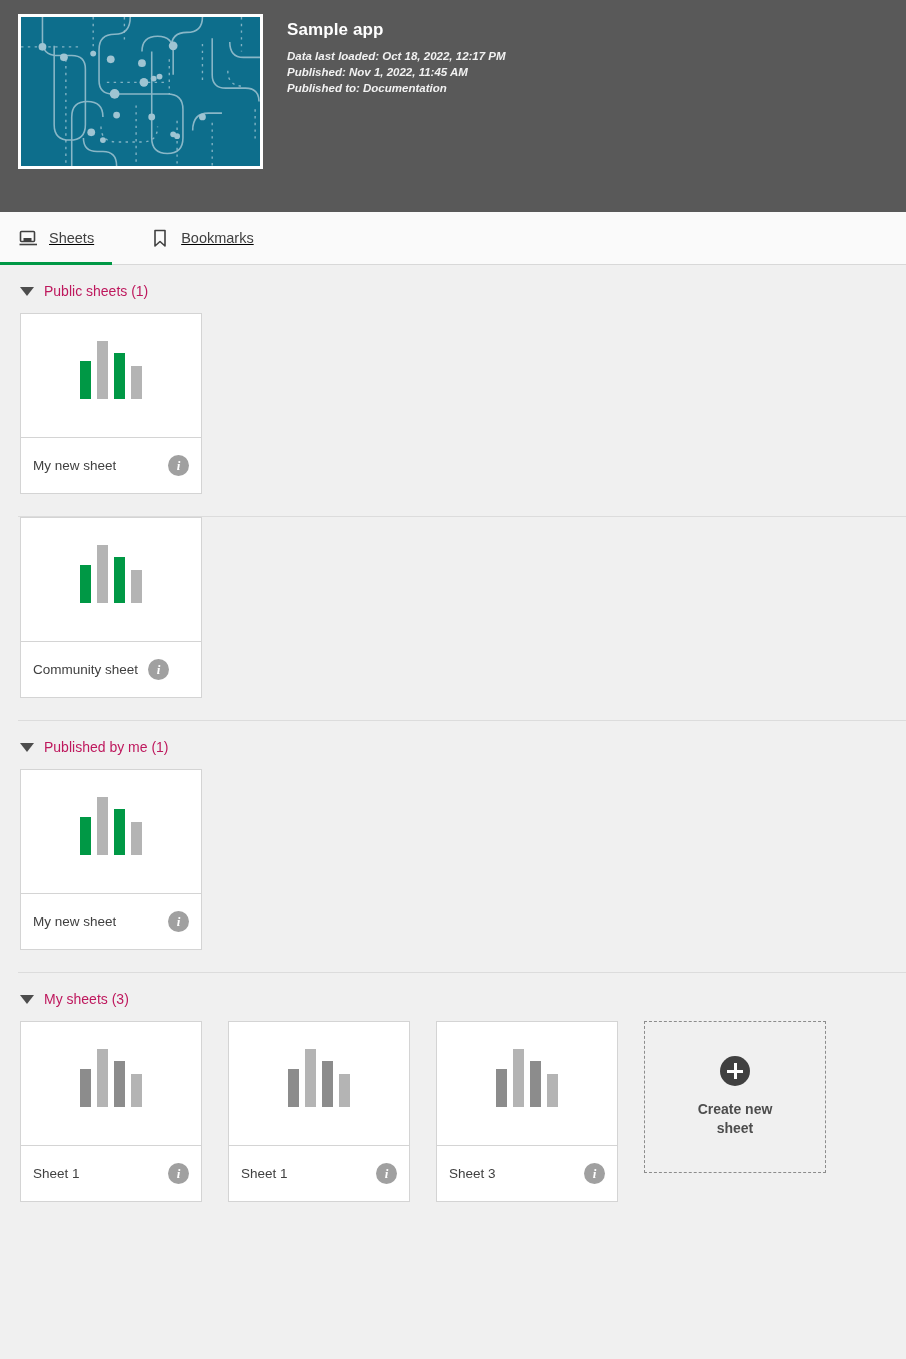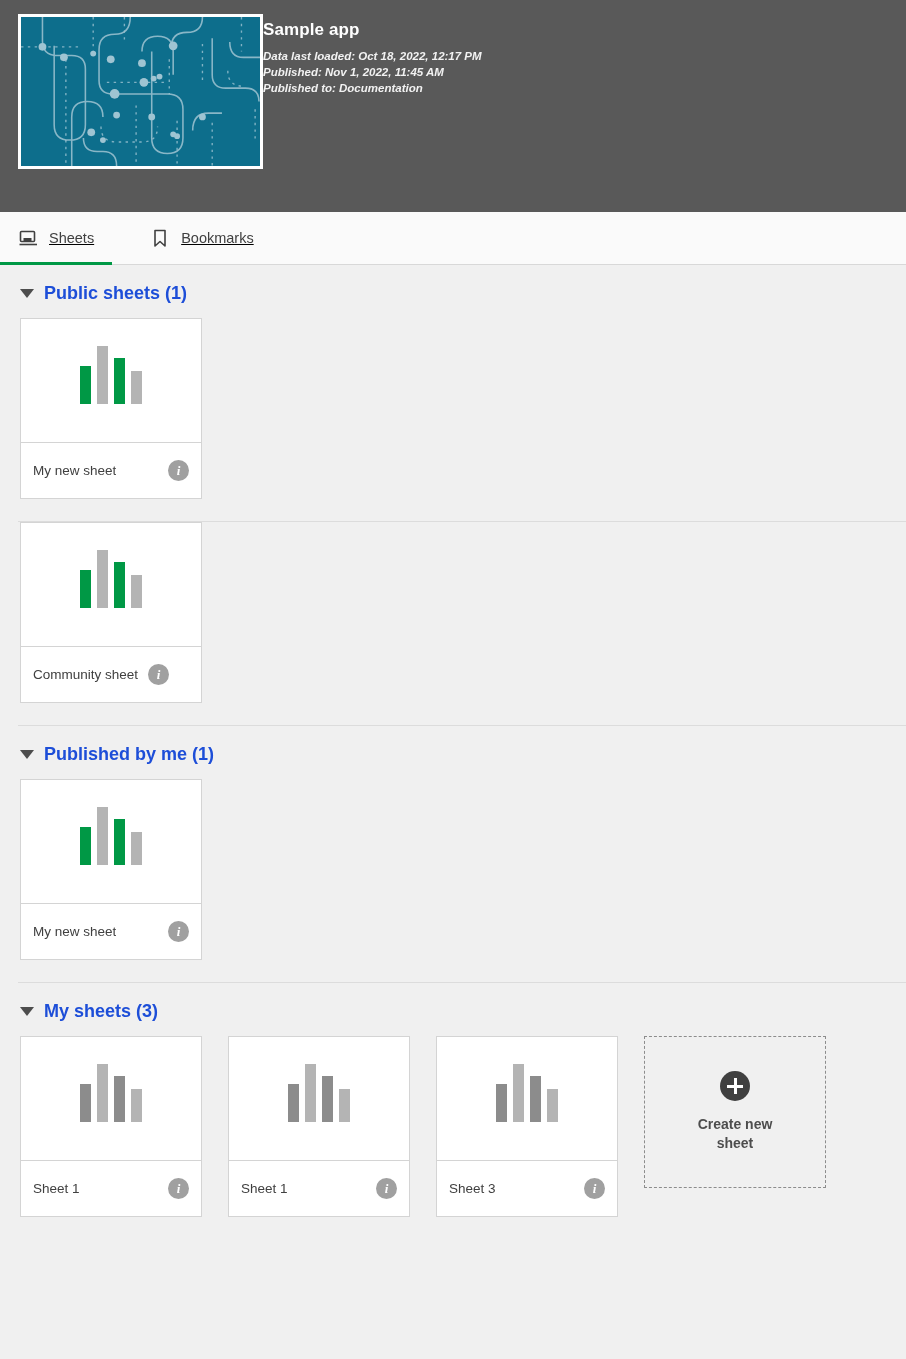--- a/index.html
+++ b/index.html
@@ -24,20 +24,21 @@
     width: 245px; height: 155px;
     border: 3px solid #ffffff;
     background: #0d6e8c;
     overflow: hidden;
     position: relative;
     flex: none;
   }
   .thumb-frame svg { display: block; width: 100%; height: 100%; }
 
   .app-meta {
+    margin-left: 24px;
     padding-top: 6px;
     color: #ffffff;
   }
   .app-title {
     font-size: 17px;
     font-weight: bold;
     letter-spacing: .1px;
     margin: 0 0 8px 0;
     line-height: 1.2;
   }
@@ -112,23 +113,23 @@
   }
   .caret {
     width: 0; height: 0;
     border-left: 7px solid transparent;
     border-right: 7px solid transparent;
     border-top: 9px solid #4d4d4d;
     margin-right: 10px;
     flex: none;
   }
   .section-title {
-    font-size: 18px;
-    font-weight: bold;
-    color: #1d4ed8;
+    font-size: 14px;
+    font-weight: normal;
+    color: #be185d;
     white-space: nowrap;
   }
 
   .card-row {
     display: flex;
     padding: 0 0 22px 20px;
     gap: 26px;
   }
 
   

